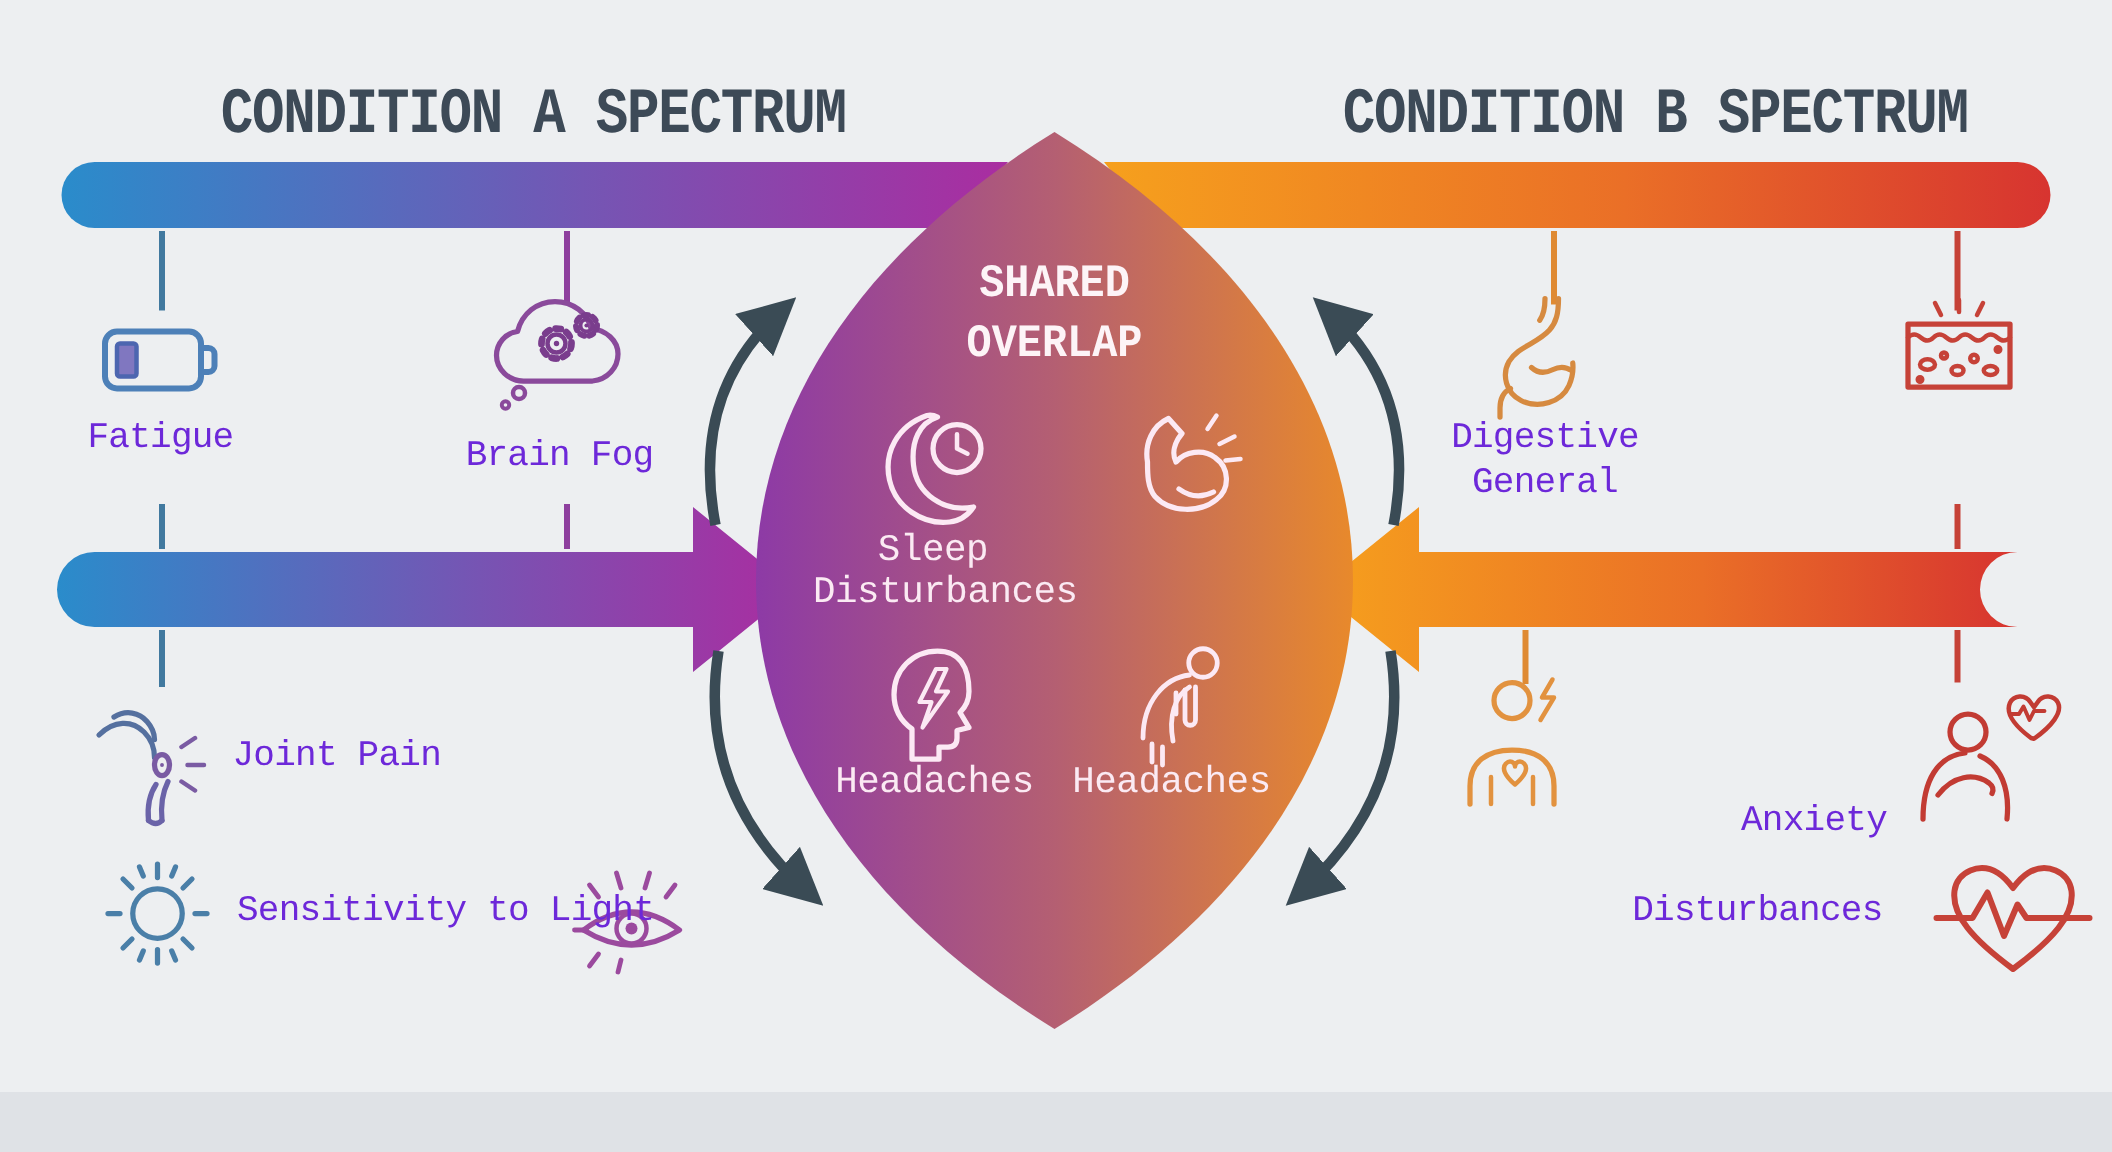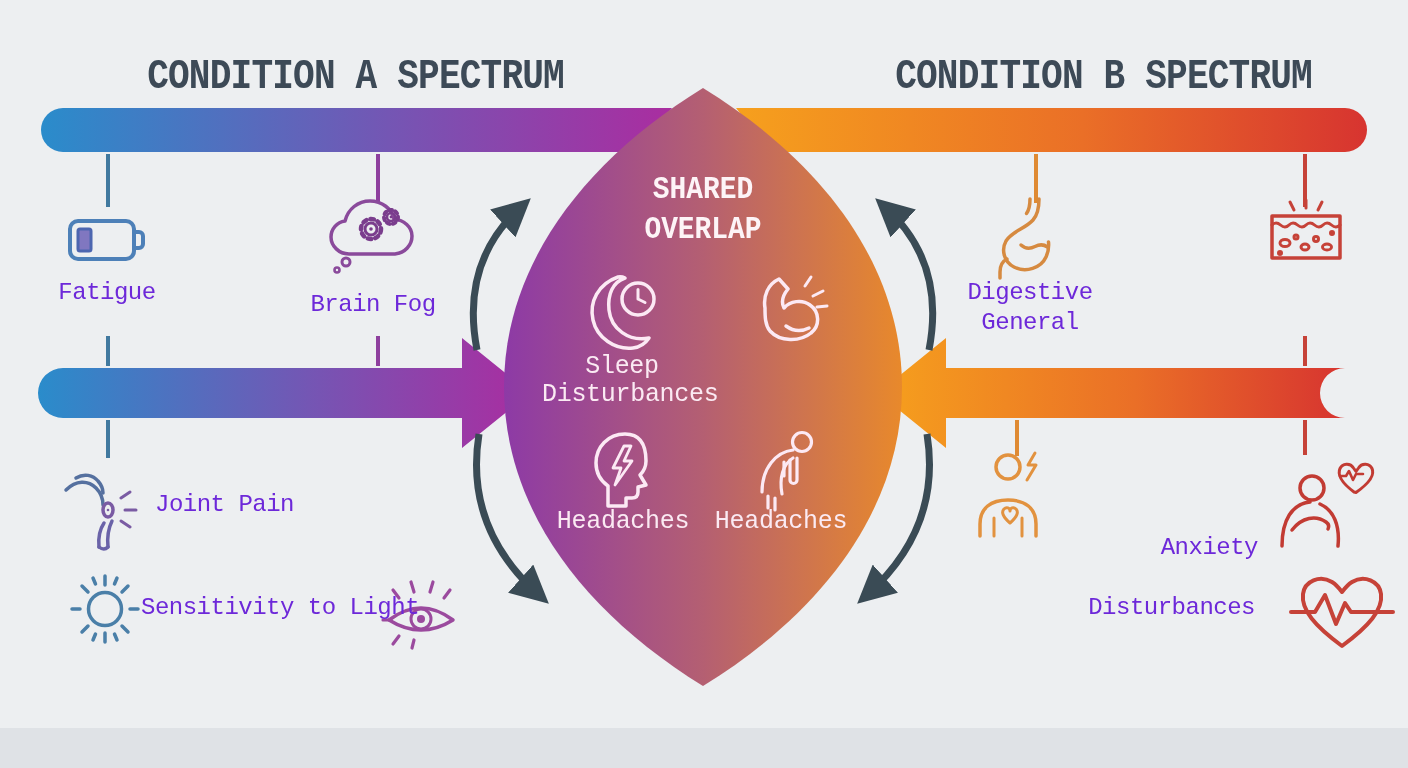--- a/index.html
+++ b/index.html
@@ -198,21 +198,21 @@
       <path d="M13,66 V78 M20,68 V80"></path>
     </g>
   </svg>
 
   <div class="heading" style="left:112px;">CONDITION A SPECTRUM</div>
   <div class="heading" style="left:860px;">CONDITION B SPECTRUM</div>
 
   <div class="lbl" style="left:27px;top:278px;width:160px;">Fatigue</div>
   <div class="lbl" style="left:293px;top:278px;width:160px;margin-top:12px;">Brain Fog</div>
   <div class="lbl nowrap" style="left:155px;top:490px;">Joint Pain</div>
-  <div class="lbl nowrap" style="left:141px;top:593px;">Sensitivity to Light</div>
+  <div class="lbl nowrap" style="left:158px;top:593px;">Sensitivity to Light</div>
 
   <div class="lbl" style="left:965px;top:278px;width:130px;">Digestive General</div>
   <div class="lbl right" style="left:1058px;top:490px;width:200px;margin-top:43px;">Anxiety</div>
   <div class="lbl right" style="left:1005px;top:593px;width:250px;">Disturbances</div>
 
   <div class="lens-title">SHARED OVERLAP</div>
 
   <div class="lens-lbl" style="left:542px;top:353px;width:160px;">Sleep Disturbances</div>
   <div class="lens-lbl" style="left:543px;top:508px;width:160px;">Headaches</div>
   <div class="lens-lbl" style="left:701px;top:508px;width:160px;">Headaches</div>

